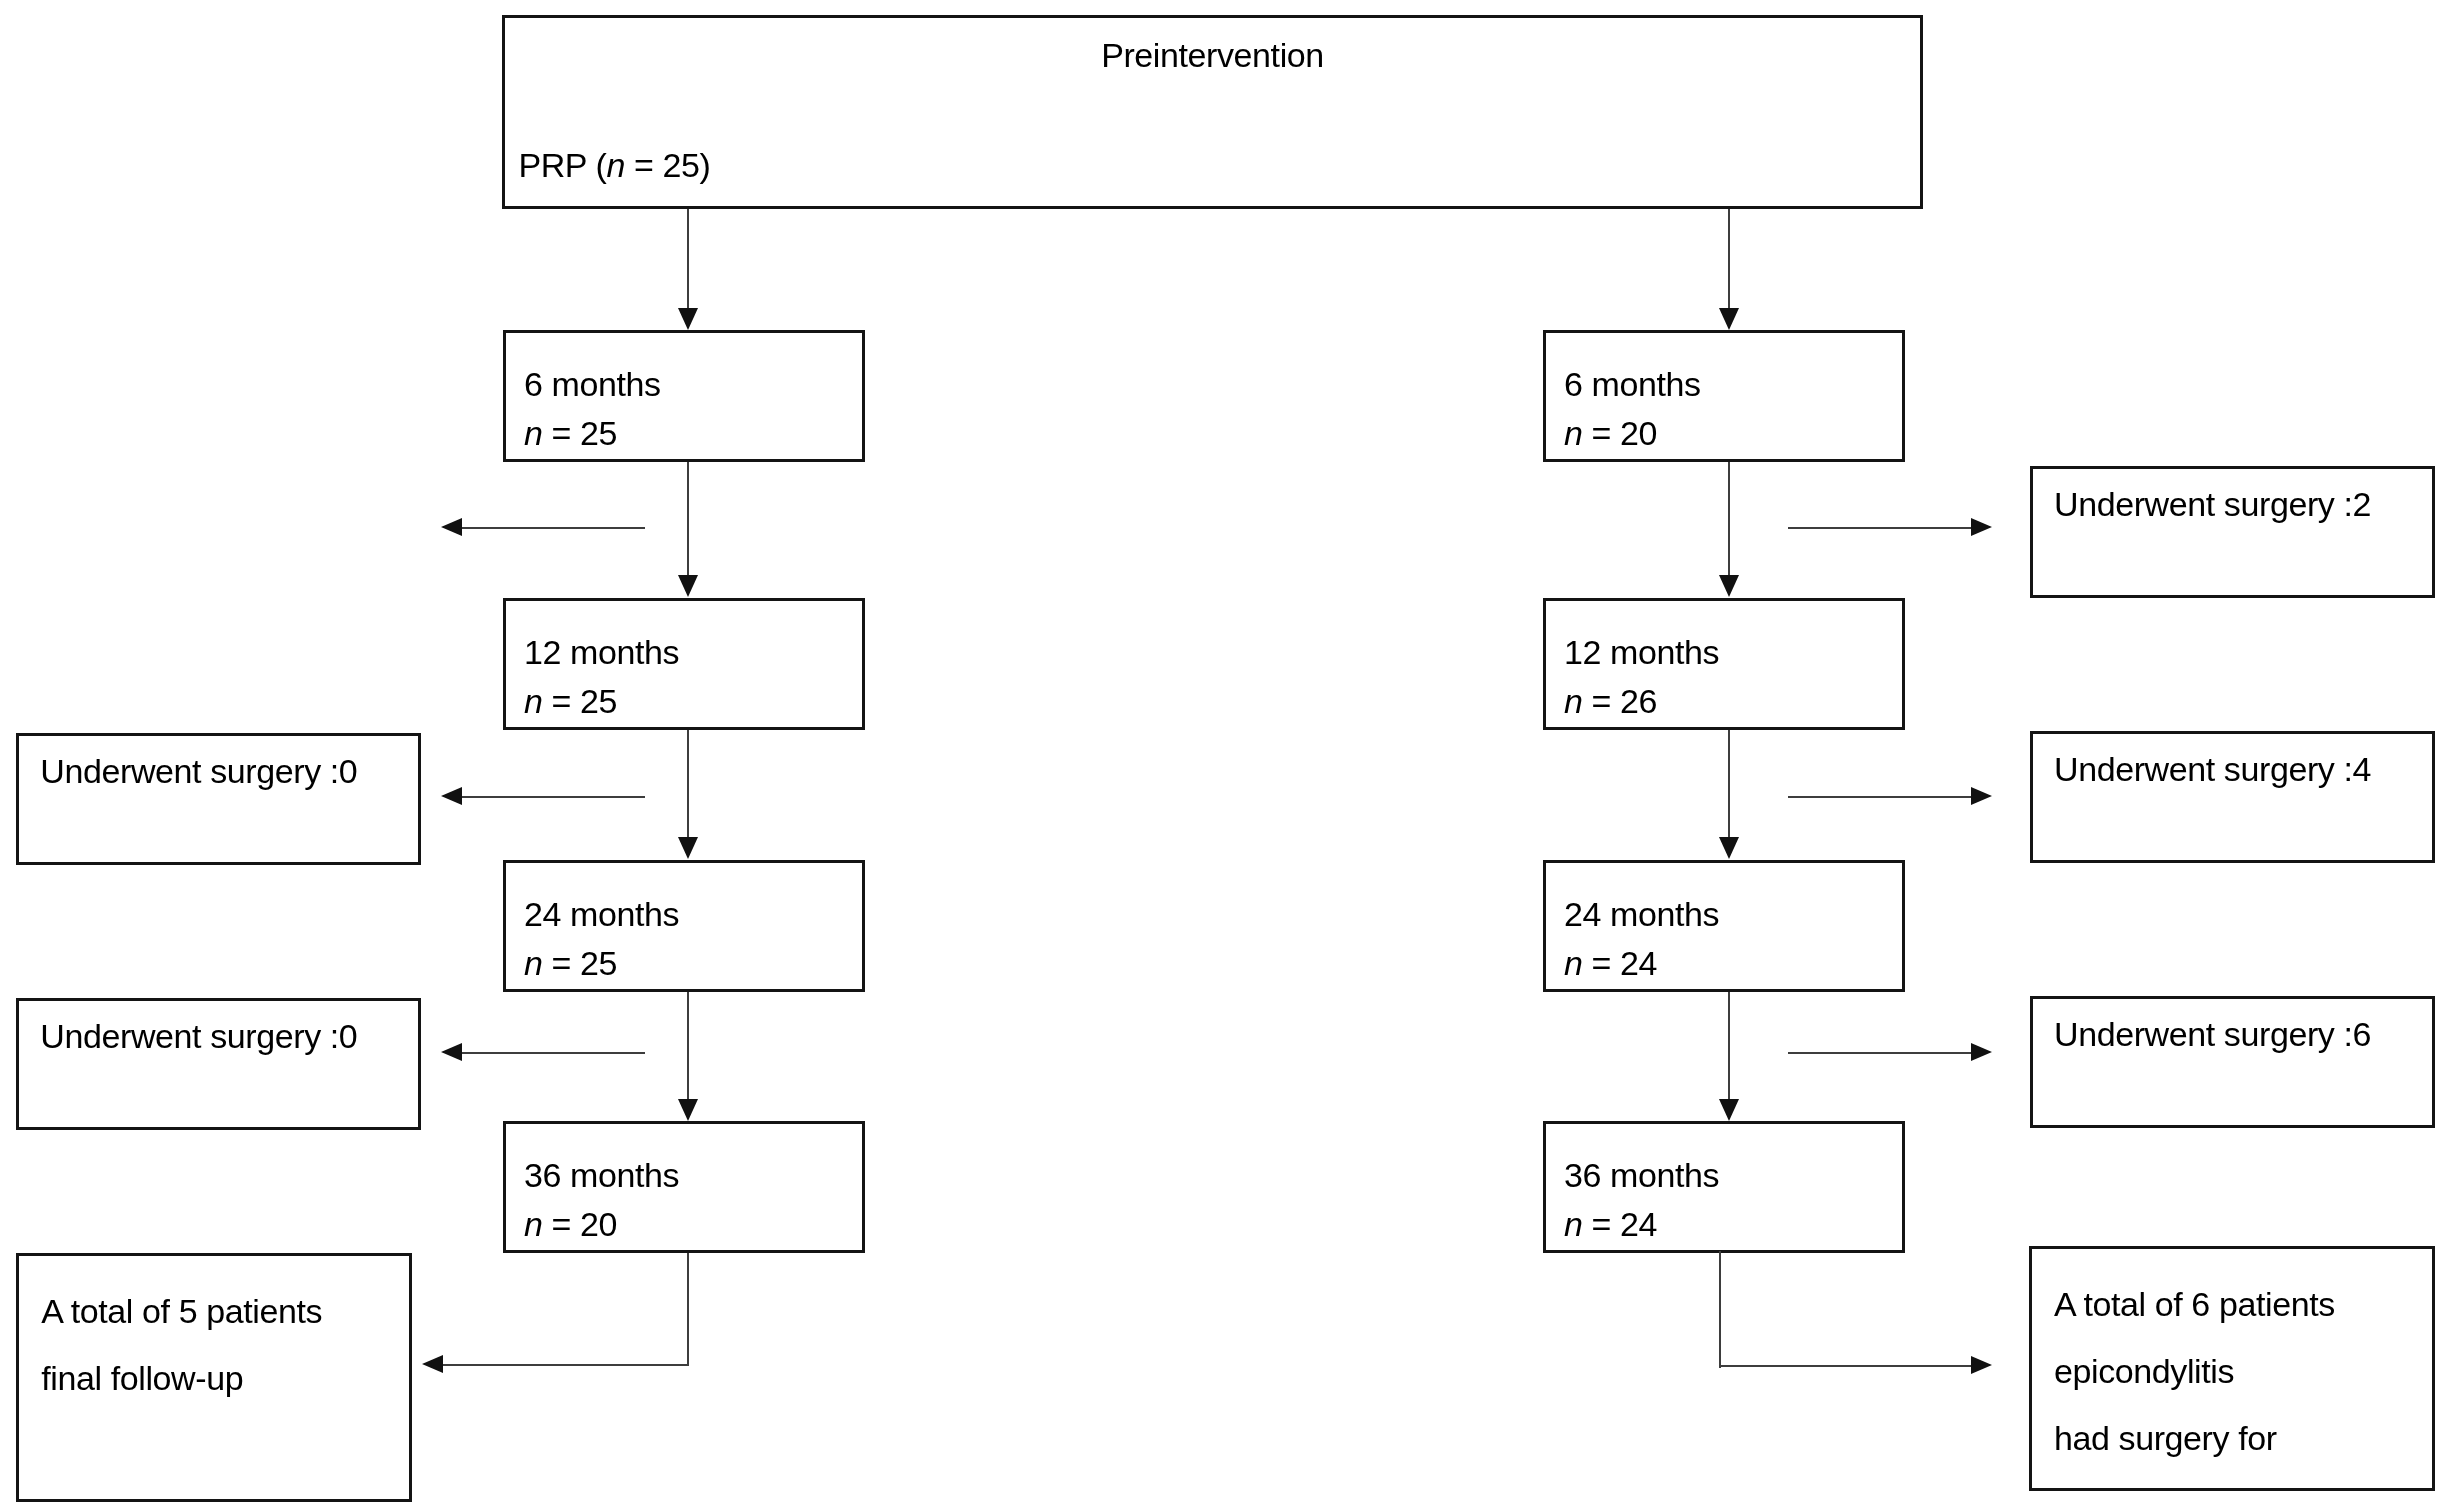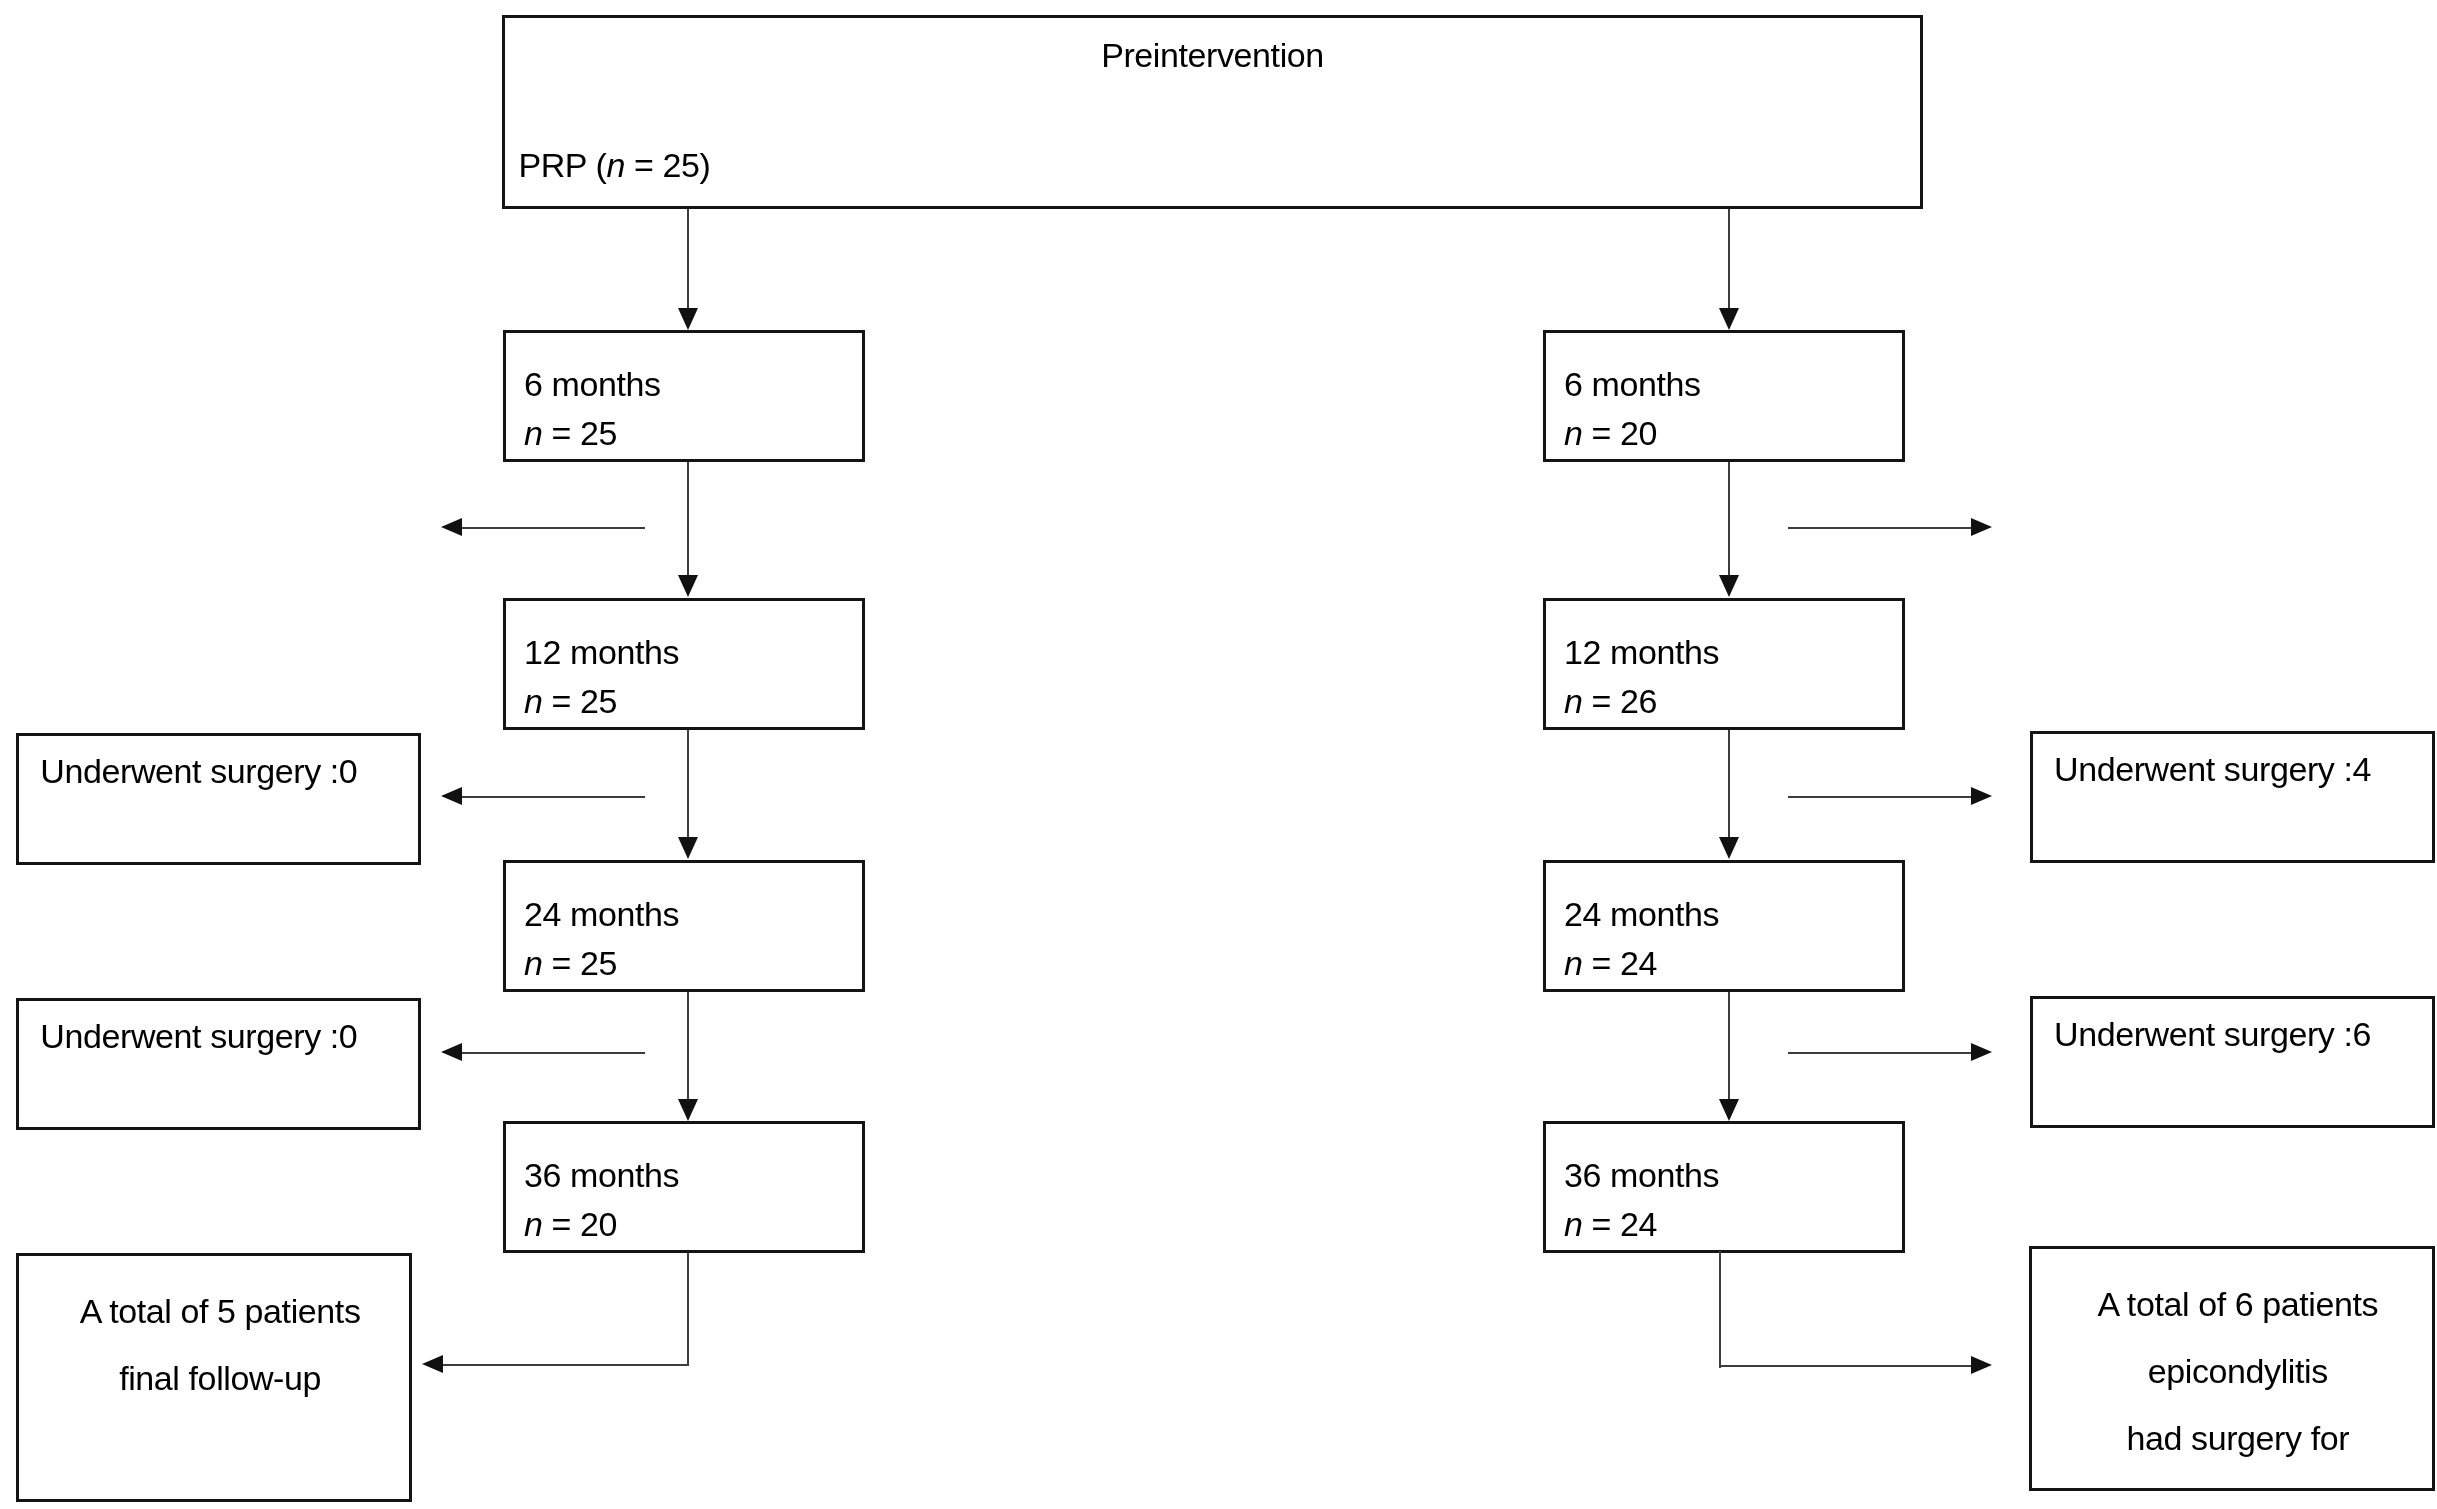--- a/index.html
+++ b/index.html
@@ -42,21 +42,21 @@
   
   .sbox { width:405px; height:132px; padding:16.3px 7.4px 0 21px; }
   #sL1 { left:16.3px; top:468px;  }
   #sL2 { left:16.3px; top:733px;  }
   #sL3 { left:16.3px; top:998px; }
   #sR1 { left:2030px; top:466px;  width:405px; }
   #sR2 { left:2030px; top:731px;  width:405px; }
   #sR3 { left:2030px; top:996px; width:405px; }
 
   
-  .fbox { padding:22px 10.4px 0 22px; line-height:67px;text-align:center; }
+  .fbox { padding:22px 10.4px 0 22px; line-height:67px; }
   #fL { left:16.3px;   top:1253px; width:396px; height:249px; }
   #fR { left:2029px; top:1246px; width:406px; height:245px; }
 
   
   .vline { position:absolute; width:2.2px;  background:#3d3d3d; }
   .hline { position:absolute; height:2.2px; background:#3d3d3d; }
   .arr { position:absolute; width:0; height:0; }
   .arr.down  { border-left:10.4px solid transparent; border-right:10.4px solid transparent; border-top:22px solid #111111; }
   .arr.left  { border-top:9.7px solid transparent; border-bottom:9.7px solid transparent; border-right:21px solid #111111; }
   .arr.right { border-top:9.7px solid transparent; border-bottom:9.7px solid transparent; border-left:21px solid #111111; }
@@ -101,20 +101,21 @@
     <div class="nline"><span class="nsym">n</span><span> = 24</span></div>
   </div>
   <div class="box mbox fs" id="m36R">
     <div class="bold">36 months</div>
     <div class="nline"><span class="nsym">n</span><span> = 24</span></div>
   </div>
 
   <div class="box sbox fs bold" id="sL2"><span>Underwent surgery :0</span></div>
   <div class="box sbox fs bold" id="sL3"><span>Underwent surgery :0</span></div>
 
+  <div class="box sbox fs bold" id="sR1"><span>Underwent surgery :2</span></div>
   <div class="box sbox fs bold" id="sR2"><span>Underwent surgery :4</span></div>
   <div class="box sbox fs bold" id="sR3"><span>Underwent surgery :6</span></div>
 
   <div class="box fbox fs bold" id="fL">
     <div>A total of 5 patients</div>
     <div>final follow-up</div>
   </div>
   <div class="box fbox fs bold" id="fR">
     <div>A total of 6 patients</div>
     <div>epicondylitis</div>

